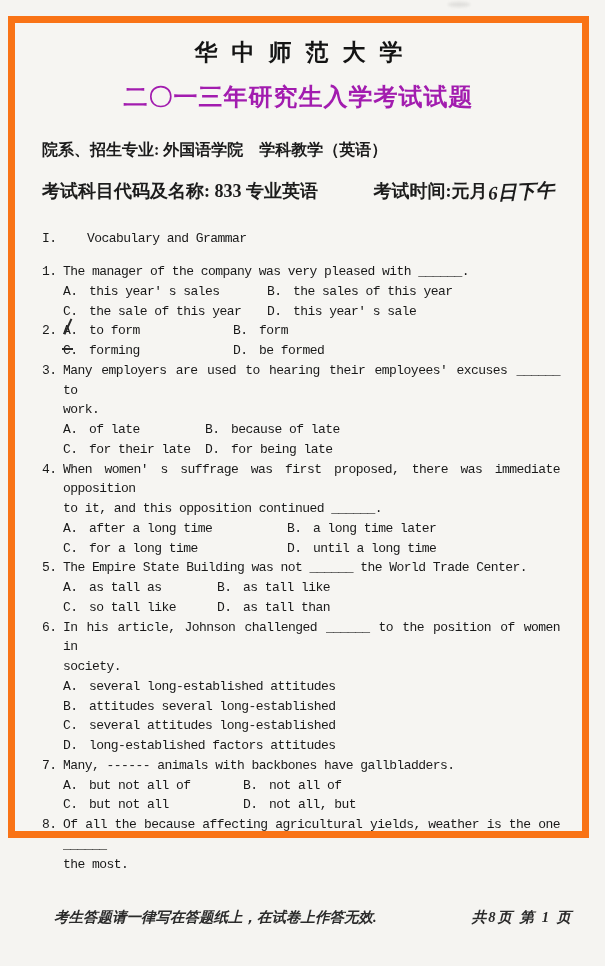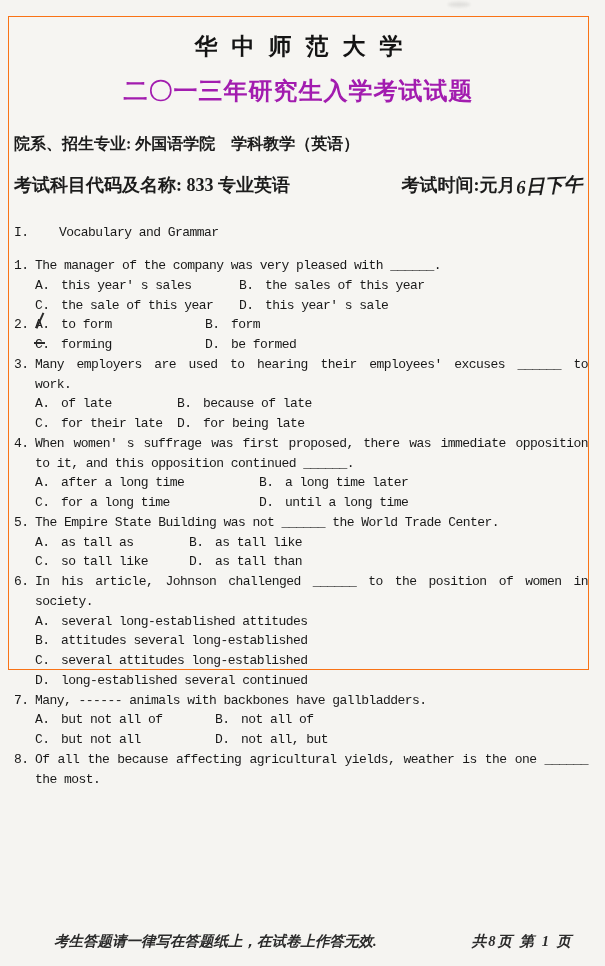--- a/index.html
+++ b/index.html
@@ -1,20 +1,20 @@
 <!DOCTYPE html>
 <html><head>
 <meta charset="utf-8">
 <style>
   html,body { margin:0; padding:0; }
   body { background:#e8e7e4; font-family:"Liberation Sans", sans-serif; }
   .page { position:relative; width:605px; height:966px; background:#f5f4f1; overflow:hidden;
           color:#1c1c1c; }
-  .frame { position:absolute; left:8px; top:16px; width:581px; height:654px;
-           border:1px solid #f97316; box-sizing:border-box; padding:0 0; background:#f6f5f2; }
+  .frame { position:absolute; left:8px; top:16px; width:581px; height:822px;
+           border:7px solid #f97316; box-sizing:border-box; padding:0 22px; background:#f6f5f2; }
 
   
   .t1 { margin-top:14px; text-align:center; font-size:23px; font-weight:bold;
         letter-spacing:14px; padding-left:14px; font-family:"Liberation Sans", sans-serif; color:#141414; }
   .t2 { margin-top:13px; text-align:center; font-size:24px; font-weight:bold;
         letter-spacing:1px; color:#a21caf; }
   .dept { margin:27px 0 0 5px; font-size:16px; font-weight:bold;
           font-family:"Liberation Serif", serif; }
   .subjrow { display:flex; margin:17px 0 0 5px; font-size:18px; font-weight:bold;
              font-family:"Liberation Serif", serif; align-items:baseline; }
@@ -42,21 +42,21 @@
   
   .w1 { width:204px; } .w2 { width:170px; } .w3 { width:142px; }
   .w4 { width:224px; } .w5 { width:154px; } .w7 { width:180px; }
   
   .mk-slash::after { content:""; position:absolute; left:4px; top:-3px; width:1.6px; height:17px;
                      background:#2a2a2a; transform:rotate(24deg); }
   .mk-dash::after  { content:""; position:absolute; left:-1px; top:7px; width:11px; height:1.6px;
                      background:#2a2a2a; }
 
   
-  .footer { position:absolute; left:8px; top:932px; width:581px; display:flex;
+  .footer { position:absolute; left:8px; top:908px; width:581px; display:flex;
             justify-content:space-between; font-family:"Liberation Serif", serif;
             font-style:italic; font-weight:bold; font-size:14.5px; color:#2b2b2b; }
   .footer .note { padding-left:46px; }
   .footer .pageinfo { padding-right:16px; letter-spacing:2px;text-align:center; }
 
   
   .smudge { position:absolute; background:rgba(110,110,110,0.16); border-radius:50%;
             filter:blur(1.5px); pointer-events:none; }
   .sm1 { left:300px; top:57px; width:62px; height:7px; }
   .sm2 { left:448px; top:2px;  width:22px; height:5px; }
@@ -246,21 +246,21 @@
             </div>
           <div class="opt-row">
               <div class="opt">
                 <span class="opt-letter">C.</span>
                 <span class="opt-text">several attitudes long-established</span>
               </div>
             </div>
           <div class="opt-row">
               <div class="opt">
                 <span class="opt-letter">D.</span>
-                <span class="opt-text">long-established several continued</span>
+                <span class="opt-text">long-established factors attitudes</span>
               </div>
             </div>
         </div>
       </div>
 
       <div class="question">
         <span class="q-num">7.</span>
         <div class="q-body">
           <div class="q-line">Many, ------ animals with backbones have gallbladders.</div>
           <div class="opt-row">

